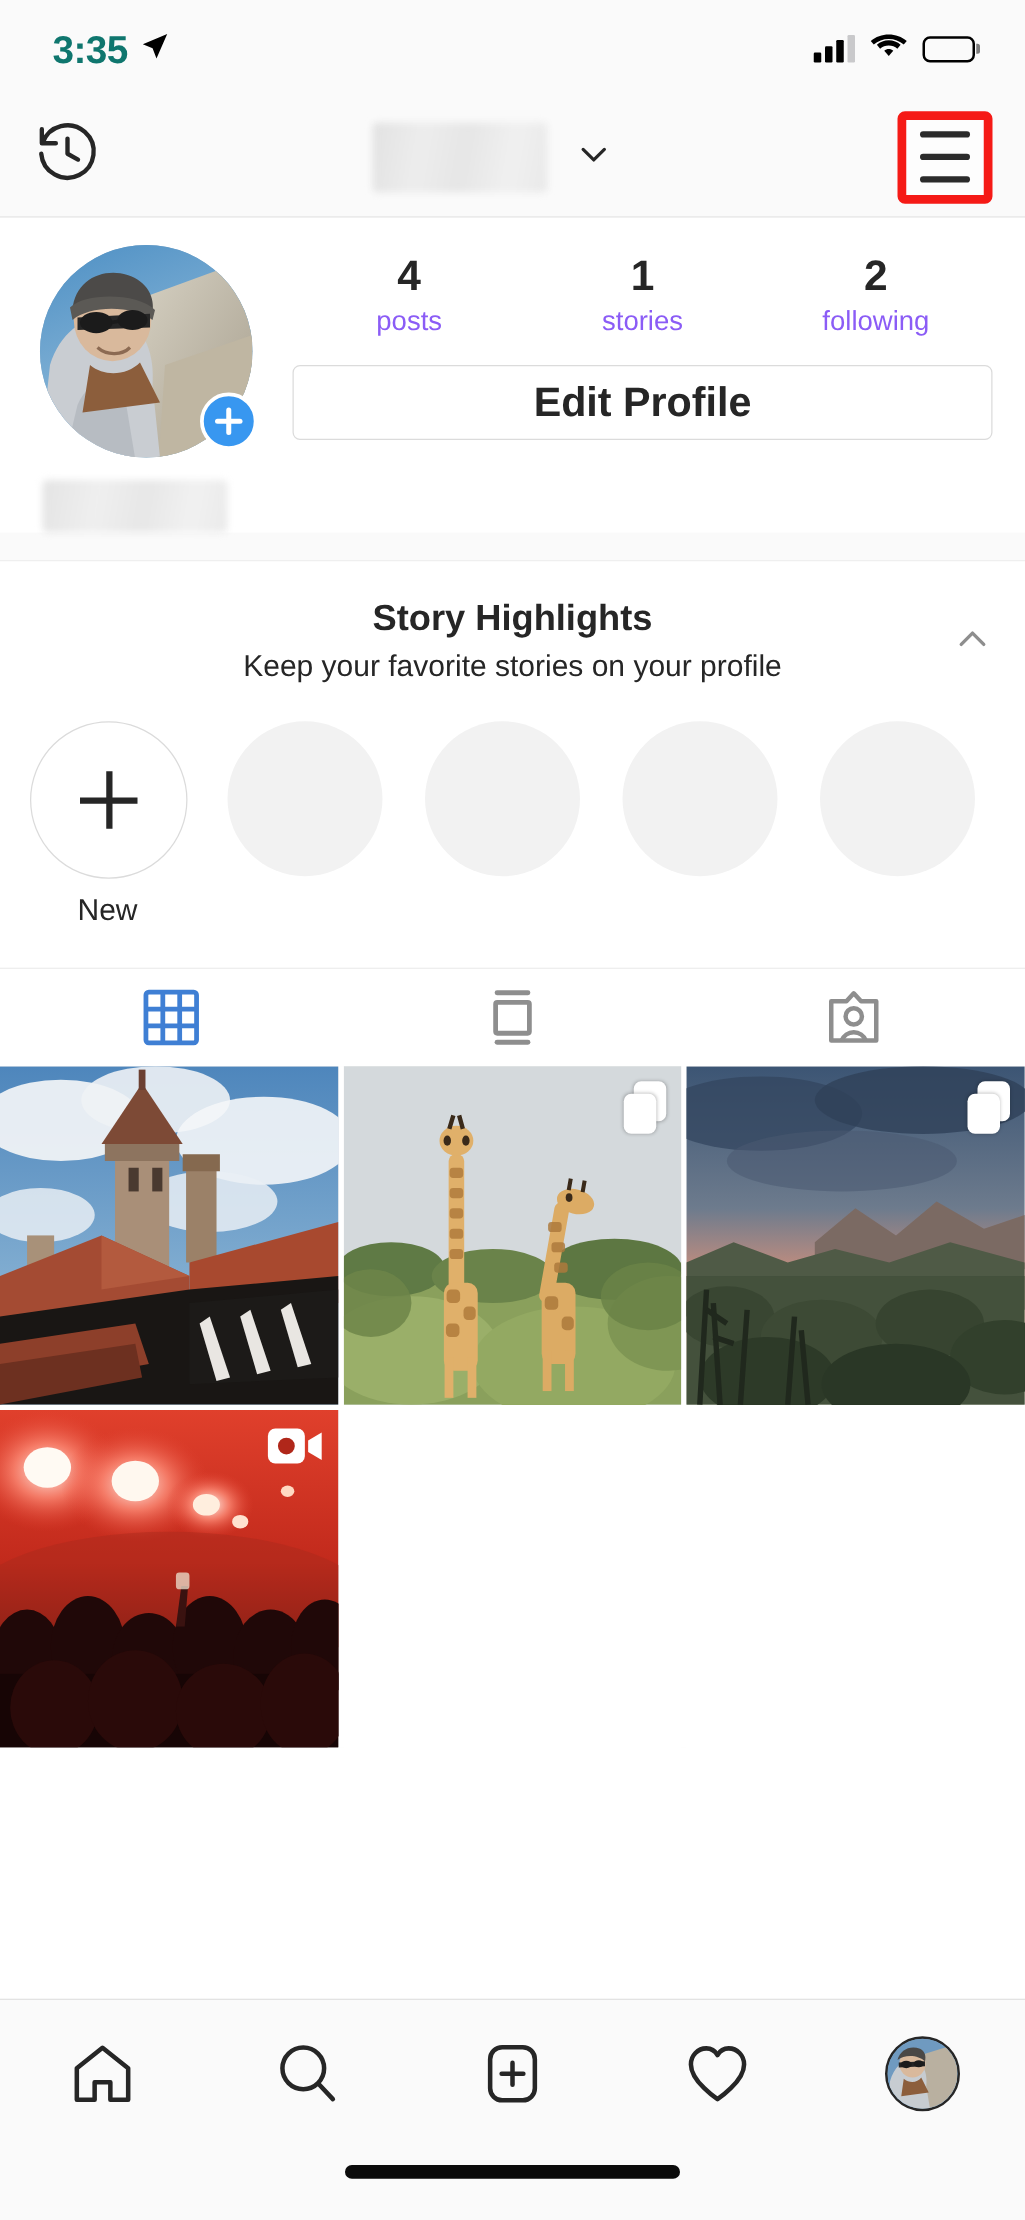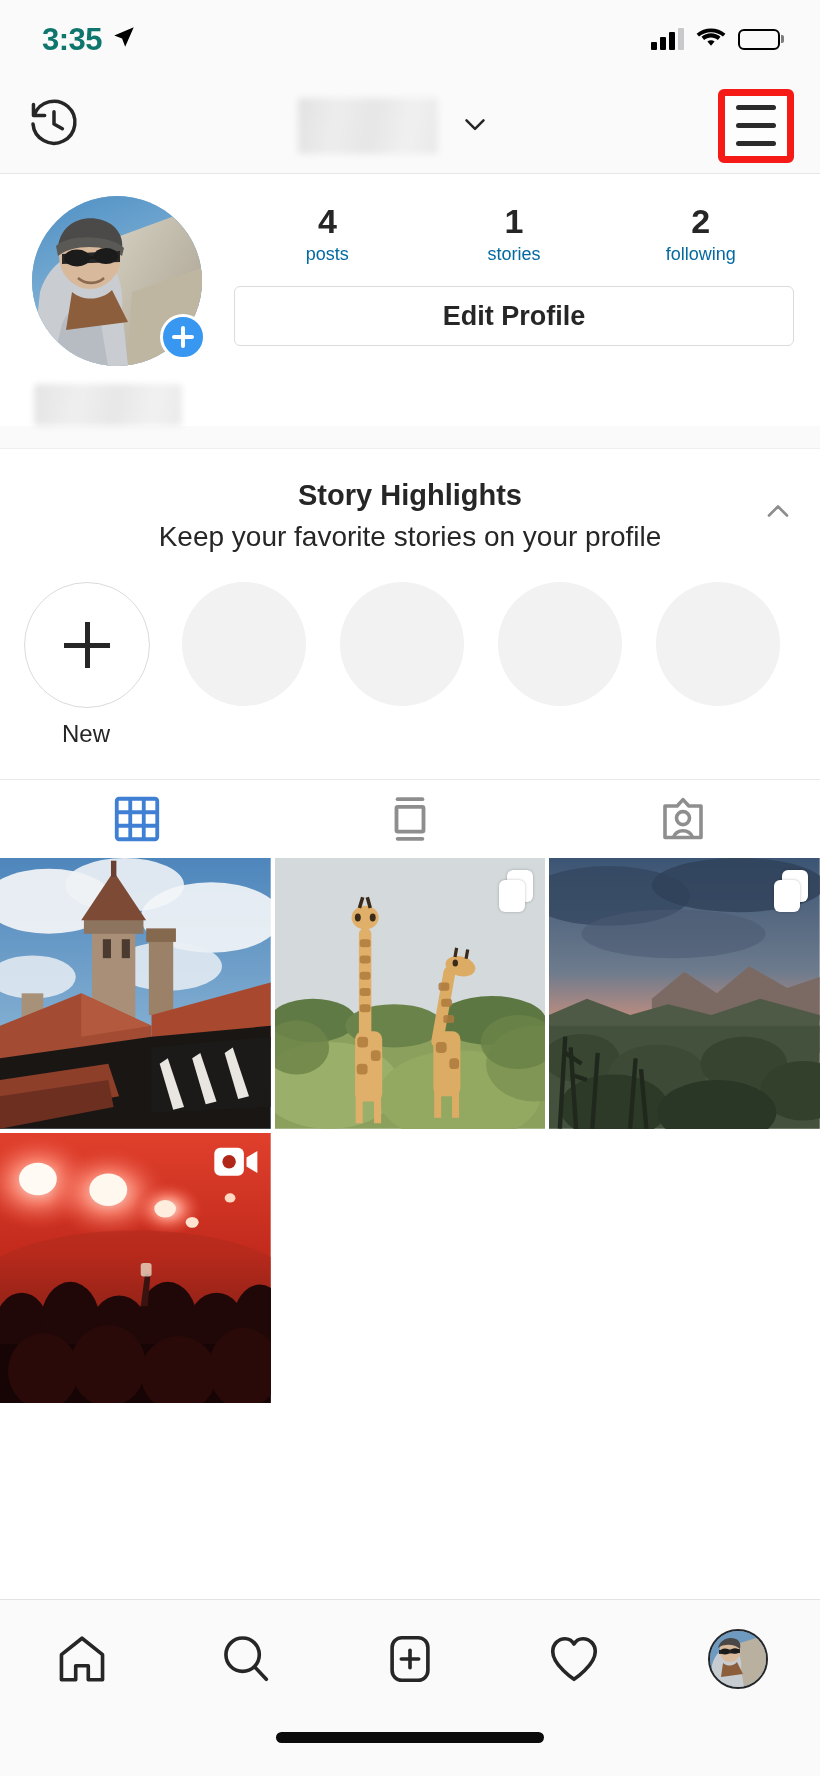--- a/index.html
+++ b/index.html
@@ -201,35 +201,35 @@
     flex: 1;
     text-align: center;
   }
   .stat-num {
     font-size: 34px;
     font-weight: bold;
     line-height: 1.15;
     color: #262626;
   }
   .stat-label {
-    font-size: 18px;
-    color: #0369a1;
+    font-size: 22px;
+    color: #8b5cf6;
     line-height: 1.3;
     margin-top: 2px;
   }
   .edit-profile-btn {
     margin-top: 20px;
     height: 58px;
     border: 1px solid #dbdbdb;
     border-radius: 6px;
     background: #fff;
     display: flex;
     align-items: center;
     justify-content: center;
-    font-size: 27px;
+    font-size: 33px;
     font-weight: bold;
     color: #262626;
     cursor: pointer;
   }
   .name-blur {
     margin-top: 18px;
     margin-left: 8px;
     width: 148px;
     height: 42px;
     border-radius: 4px;
@@ -251,21 +251,21 @@
     position: relative;
     padding: 0 28px;
   }
   .hl-title {
     font-size: 29px;
     font-weight: bold;
     color: #262626;
     line-height: 1.25;
   }
   .hl-sub {
-    font-size: 28px;
+    font-size: 24px;
     color: #262626;
     margin-top: 6px;
     line-height: 1.25;
   }
   .hl-collapse {
     position: absolute;
     right: 22px;
     top: 14px;
     width: 40px;
     height: 40px;

